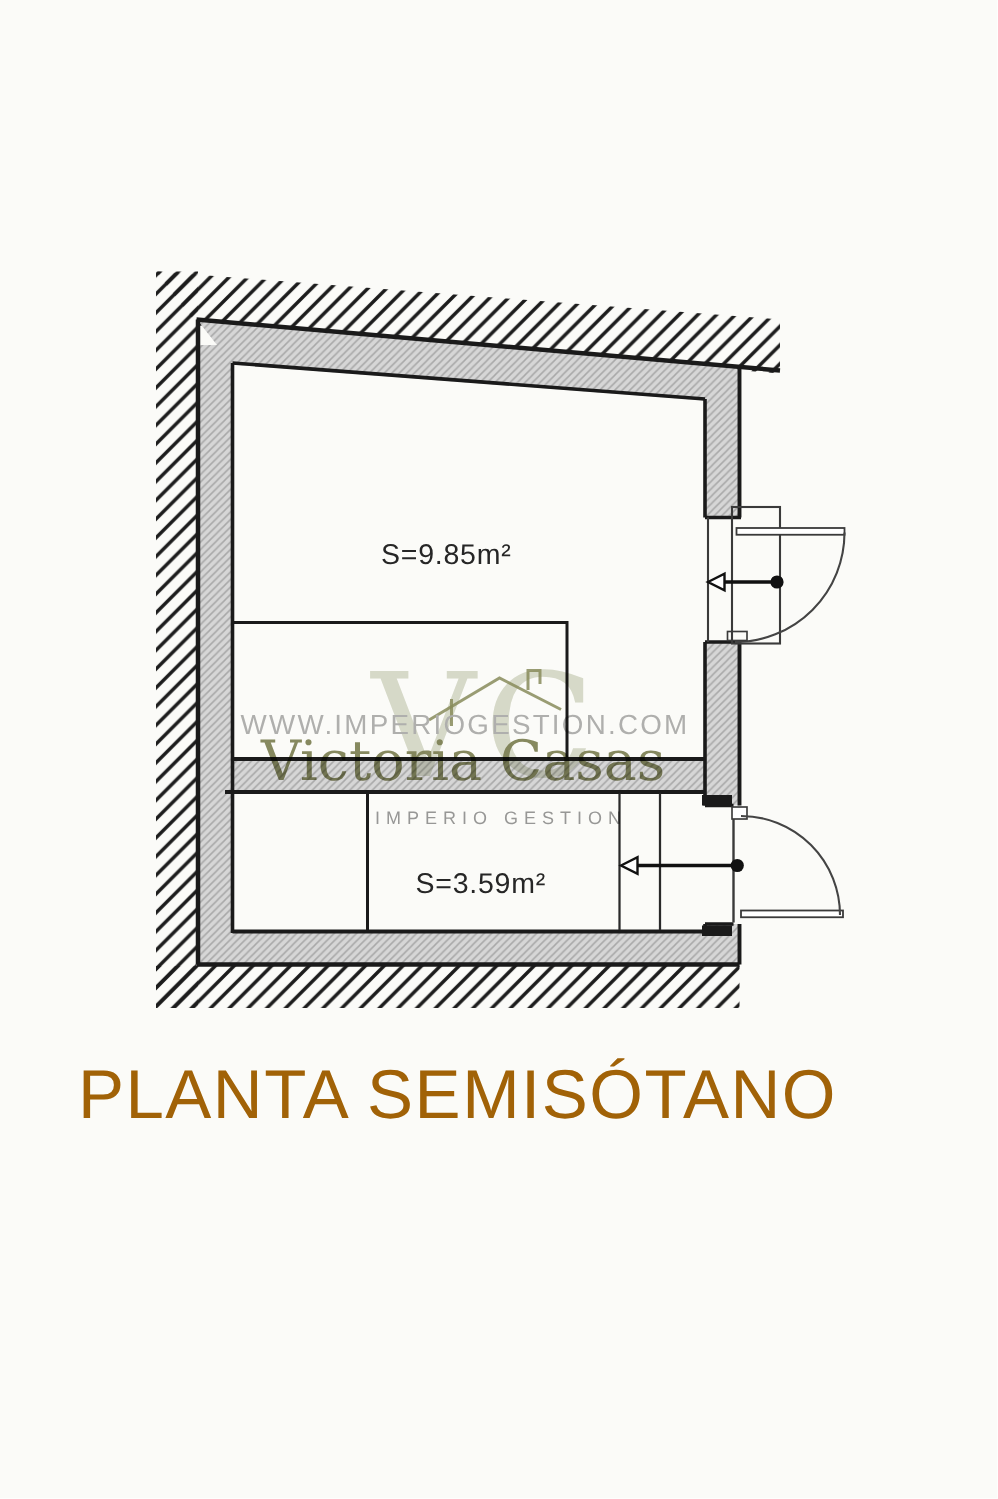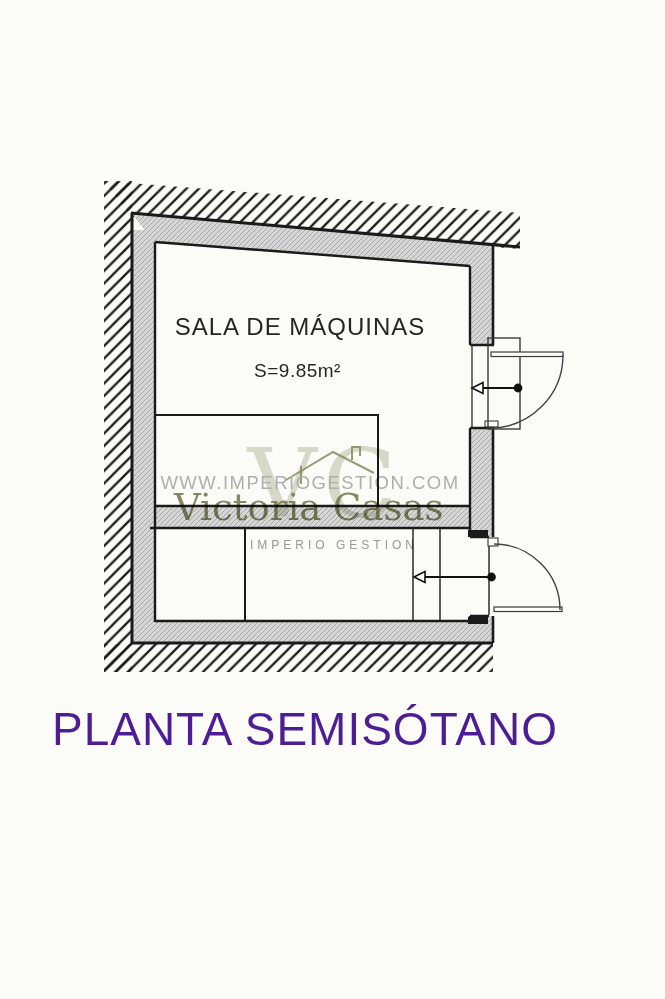--- a/index.html
+++ b/index.html
@@ -19,21 +19,21 @@
     white-space:nowrap;
   }
   .room-name{font-size:24px;letter-spacing:1px;}
   .room-area{font-size:19px;letter-spacing:0.5px;}
   .plan-title{
     position:absolute;
     left:10px;top:702px;width:590px;
     text-align:center;
     font-size:46px;
     letter-spacing:1px;
-    color:#4c1d95;
+    color:#a16207;
     white-space:nowrap;
   }
   .watermark-layer{
     position:absolute;left:0;top:0;width:665px;height:999px;
     mix-blend-mode:multiply;
     pointer-events:none;
   }
   .wm-url{
     position:absolute;left:155px;top:472px;width:310px;
     text-align:center;
@@ -146,23 +146,23 @@
       <rect x="468" y="530" width="20" height="7" fill="#1a1a1a"></rect>
       <rect x="468" y="617" width="20" height="7" fill="#1a1a1a"></rect>
     </g>
     <g>
       <path d="M422,577 L490,577" stroke="#111111" stroke-width="2.2" fill="none"></path>
       <path d="M414,577 L425,571.5 L425,582.5 Z" fill="#ffffff" stroke="#111111" stroke-width="1.6"></path>
       <circle cx="491.5" cy="577" r="4.4" fill="#111111"></circle>
     </g>
   </svg>
 
-  <div class="lbl room-name" style="left:160px;top:314px;width:280px;">SALA DE MÁQUINAS</div>
   <div class="lbl room-area" style="left:210px;top:345px;width:175px;margin-top:16px;">S=9.85m²</div>
 
+  <div class="lbl room-area" style="left:233px;top:580px;width:175px;">S=3.59m²</div>
 
   <div class="plan-title">PLANTA SEMISÓTANO</div>
 
   <div class="watermark-layer">
     <div class="wm-monogram">VC</div>
     <svg class="wm-house" width="120" height="52" viewBox="0 0 120 52">
       <path d="M18,42 L65,14 L106,35" fill="none" stroke="#8b8e5e" stroke-width="2" opacity="0.85"></path>
       <path d="M84,22 L84,9 L92,9 L92,18" fill="none" stroke="#8b8e5e" stroke-width="2" opacity="0.85"></path>
       <path d="M33,28 L33,46" fill="none" stroke="#8b8e5e" stroke-width="2" opacity="0.85"></path>
     </svg>

